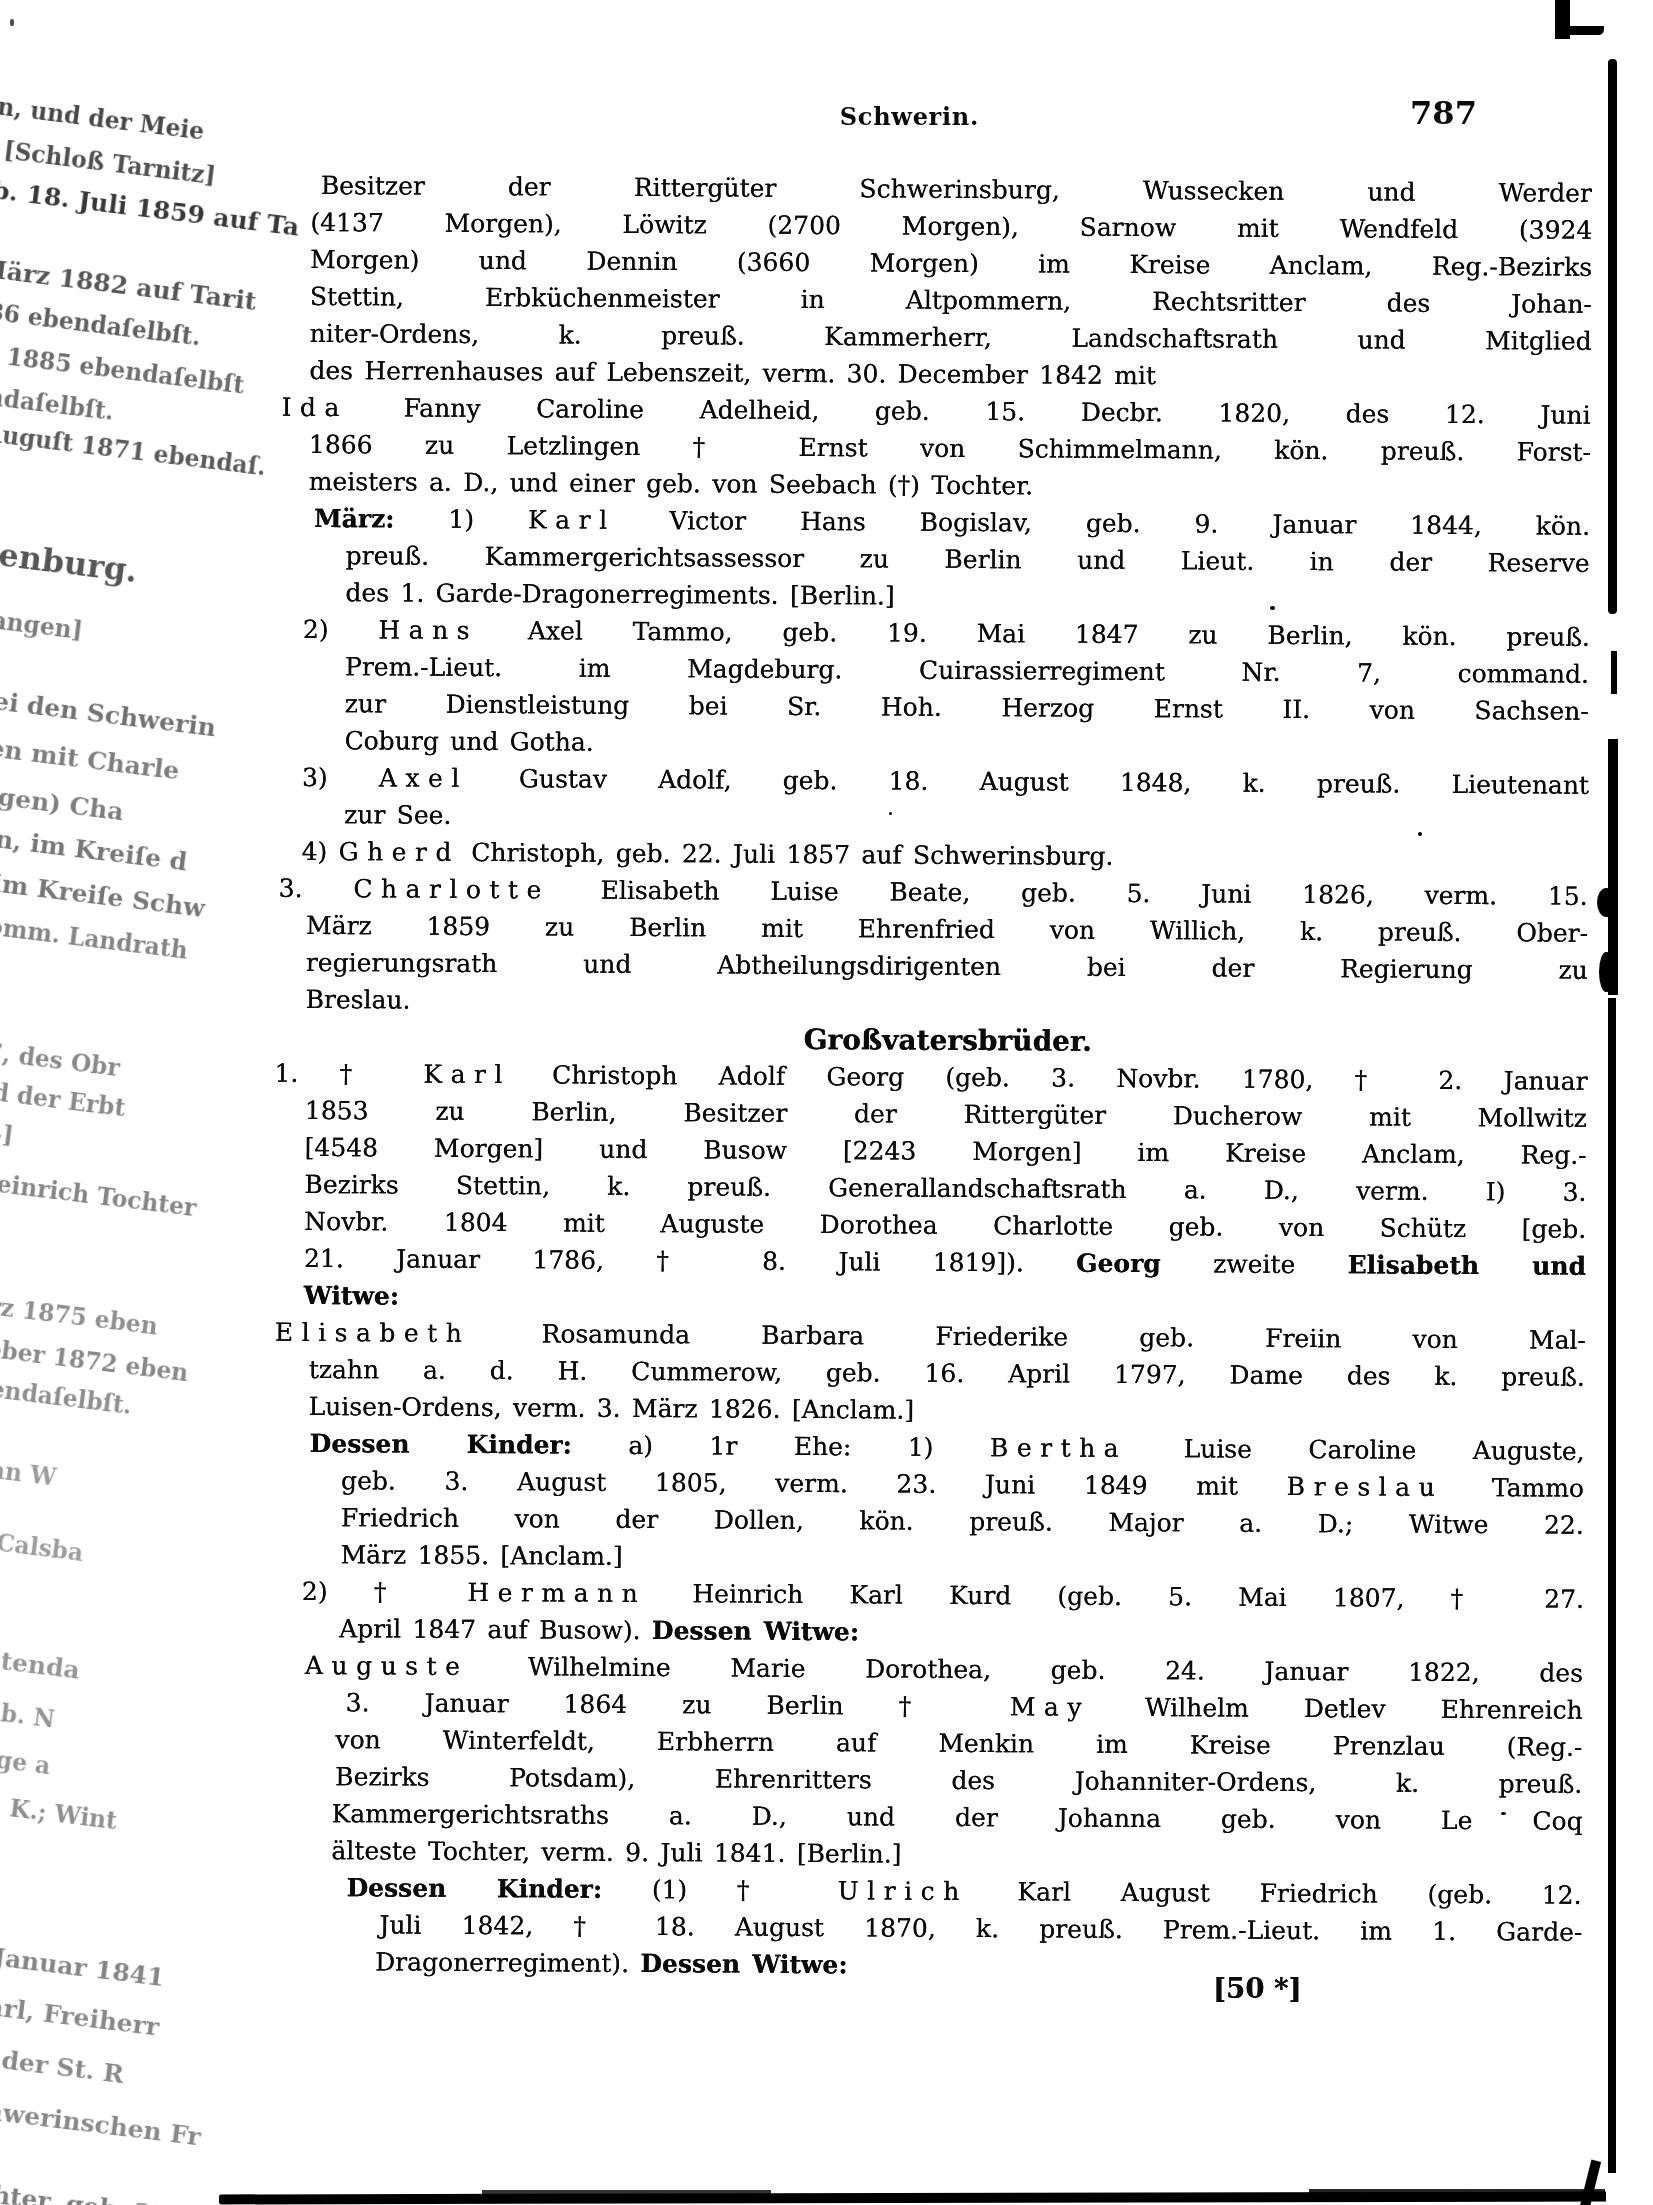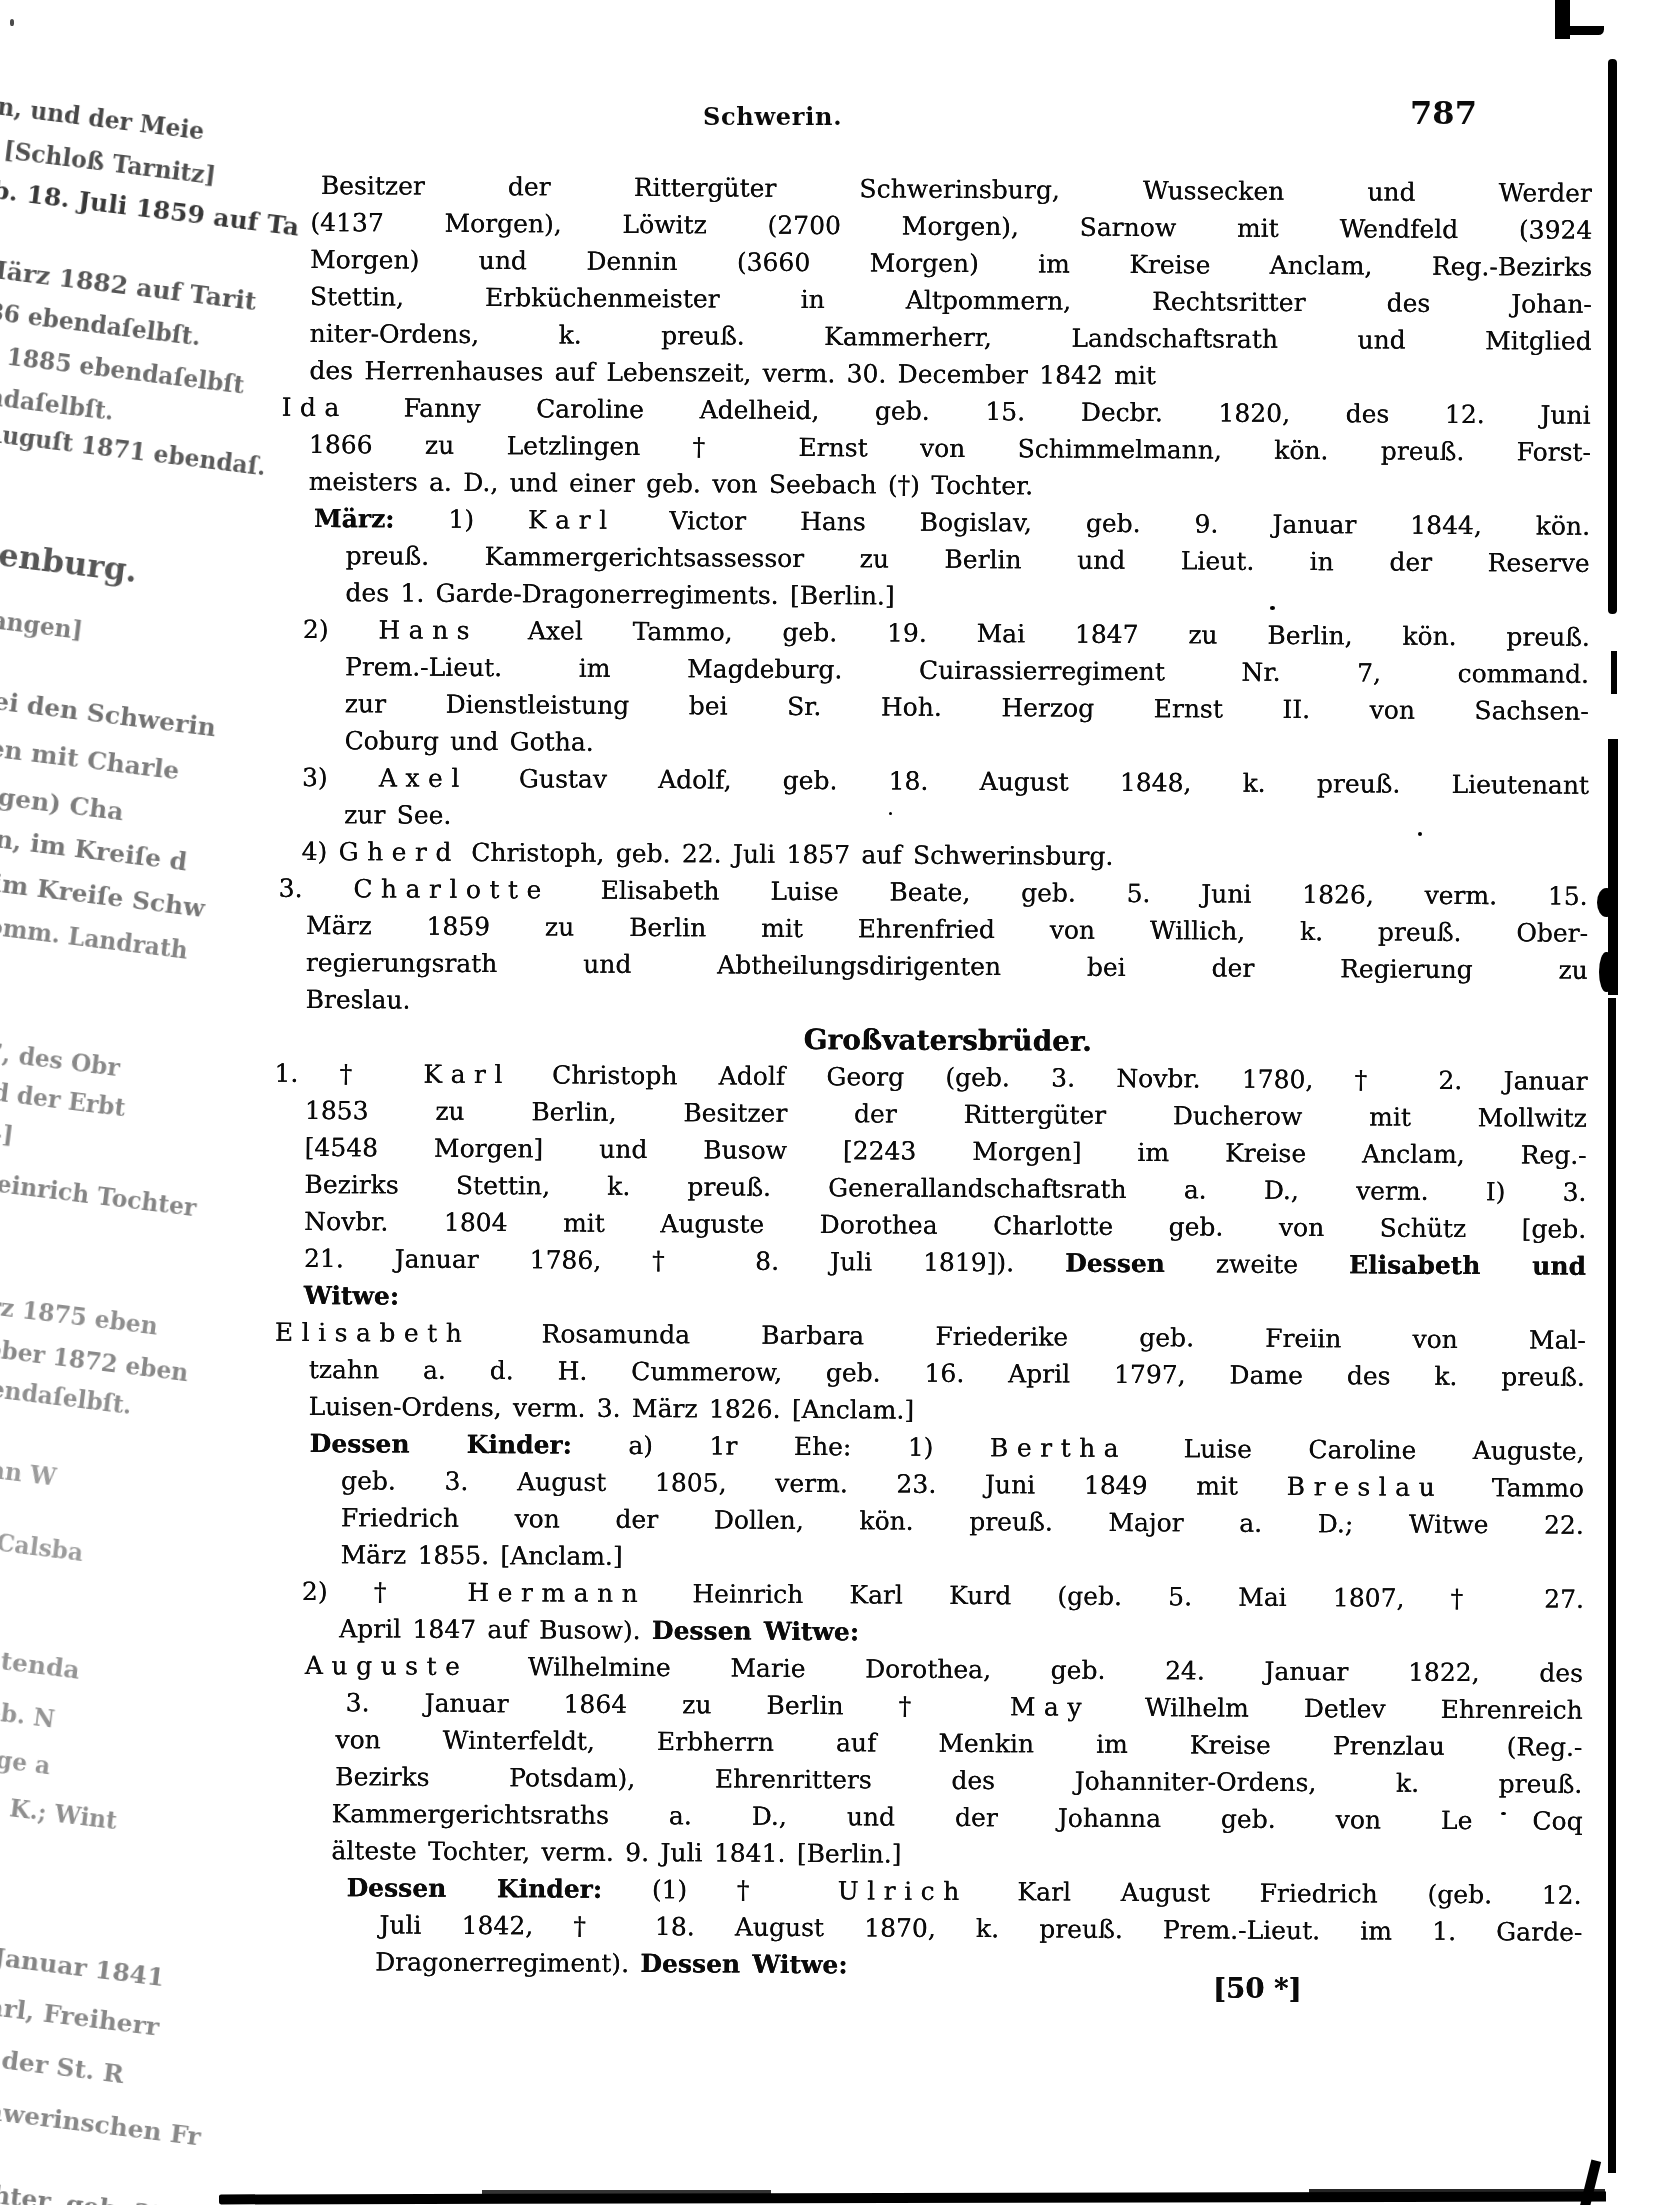--- a/index.html
+++ b/index.html
@@ -2,21 +2,21 @@
 <html style="font-size:11px"><head>
 <meta charset="utf-8">
 <style>
   html,body{margin:0;padding:0;background:#e8e8e8;}
   .page{
     position:relative;width:1654px;height:2205px;background:#ffffff;
     overflow:hidden;font-family:"DejaVu Serif", serif;color:#0b0b0b;
   }
   
   .running-head{
-    position:absolute;top:102px;left:703px;width:276px;text-align:left;
+    position:absolute;top:102px;left:703px;width:276px;text-align:right;
     font-size:24px;font-weight:bold;letter-spacing:0.7px;
   }
   .page-number{
     position:absolute;top:94px;left:1392px;width:103px;text-align:center;
     font-size:32px;font-weight:bold;
   }
   
   .text-block{
     position:absolute;left:314px;top:167px;width:1278px;
     transform:rotate(0.35deg);transform-origin:0 0;
@@ -111,21 +111,21 @@
       <div class="line just" style="margin-left: -31px; width: 1309px;"><span>3. </span><span class="spaced">Charlotte</span><span> Elisabeth Luise Beate, geb. 5. Juni 1826, verm. 15.</span></div>
       <div class="line just" style="margin-left: -3.4px; width: 1282px;"><span>März 1859 zu Berlin mit Ehrenfried von Willich, k. preuß. Ober-</span></div>
       <div class="line just" style="margin-left: -3.4px; width: 1282px;"><span>regierungsrath und Abtheilungsdirigenten bei der Regierung zu</span></div>
       <div class="line" style="margin-left: -3.4px; width: 1282px;"><span>Breslau.</span></div>
       <div class="line center"><span class="bold">Großvatersbrüder.</span></div>
       <div class="line just" style="margin-left: -34px; width: 1313px;"><span>1. † </span><span class="spaced">Karl</span><span> Christoph Adolf Georg (geb. 3. Novbr. 1780, † 2. Januar</span></div>
       <div class="line just" style="margin-left: -3.4px; width: 1282px;"><span>1853 zu Berlin, Besitzer der Rittergüter Ducherow mit Mollwitz</span></div>
       <div class="line just" style="margin-left: -3.4px; width: 1282px;"><span>[4548 Morgen] und Busow [2243 Morgen] im Kreise Anclam, Reg.-</span></div>
       <div class="line just" style="margin-left: -3.4px; width: 1282px;"><span>Bezirks Stettin, k. preuß. Generallandschaftsrath a. D., verm. I) 3.</span></div>
       <div class="line just" style="margin-left: -3.4px; width: 1282px;"><span>Novbr. 1804 mit Auguste Dorothea Charlotte geb. von Schütz [geb.</span></div>
-      <div class="line just" style="margin-left: -3.4px; width: 1282px;"><span>21. Januar 1786, † 8. Juli 1819]). </span><span class="bold">Dessen</span><span> zweite </span><span class="bold">Elisabeth</span><span class="bold"> und</span></div>
+      <div class="line just" style="margin-left: -3.4px; width: 1282px;"><span>21. Januar 1786, † 8. Juli 1819]). </span><span class="bold">Georg</span><span> zweite </span><span class="bold">Elisabeth</span><span class="bold"> und</span></div>
       <div class="line" style="margin-left: -3.4px; width: 1282px;"><span class="bold">Witwe:</span></div>
       <div class="line just" style="margin-left: -32px; width: 1311px;"><span class="spaced">Elisabeth</span><span> Rosamunda Barbara Friederike geb. Freiin von Mal-</span></div>
       <div class="line just" style="margin-left: 2.1px; width: 1276px;"><span>tzahn a. d. H. Cummerow, geb. 16. April 1797, Dame des k. preuß.</span></div>
       <div class="line" style="margin-left: 2.1px; width: 1276px;"><span>Luisen-Ordens, verm. 3. März 1826.  [Anclam.]</span></div>
       <div class="line just" style="margin-left: 3.4px; width: 1275px;"><span class="bold">Dessen Kinder:</span><span> a) 1r Ehe: 1) </span><span class="spaced">Bertha</span><span> Luise Caroline Auguste,</span></div>
       <div class="line just" style="margin-left: 35px; width: 1243px;"><span>geb. 3. August 1805, verm. 23. Juni 1849 mit </span><span class="spaced">Breslau</span><span> Tammo</span></div>
       <div class="line just" style="margin-left: 35px; width: 1243px;"><span>Friedrich von der Dollen, kön. preuß. Major a. D.; Witwe 22.</span></div>
       <div class="line" style="margin-left: 35px; width: 1243px;"><span>März 1855.  [Anclam.]</span></div>
       <div class="line just" style="margin-left: -3.4px; width: 1282px;"><span>2) † </span><span class="spaced">Hermann</span><span> Heinrich Karl Kurd (geb. 5. Mai 1807, † 27.</span></div>
       <div class="line" style="margin-left: 34px; width: 1244px;"><span>April 1847 auf Busow).  </span><span class="bold">Dessen Witwe:</span></div>

